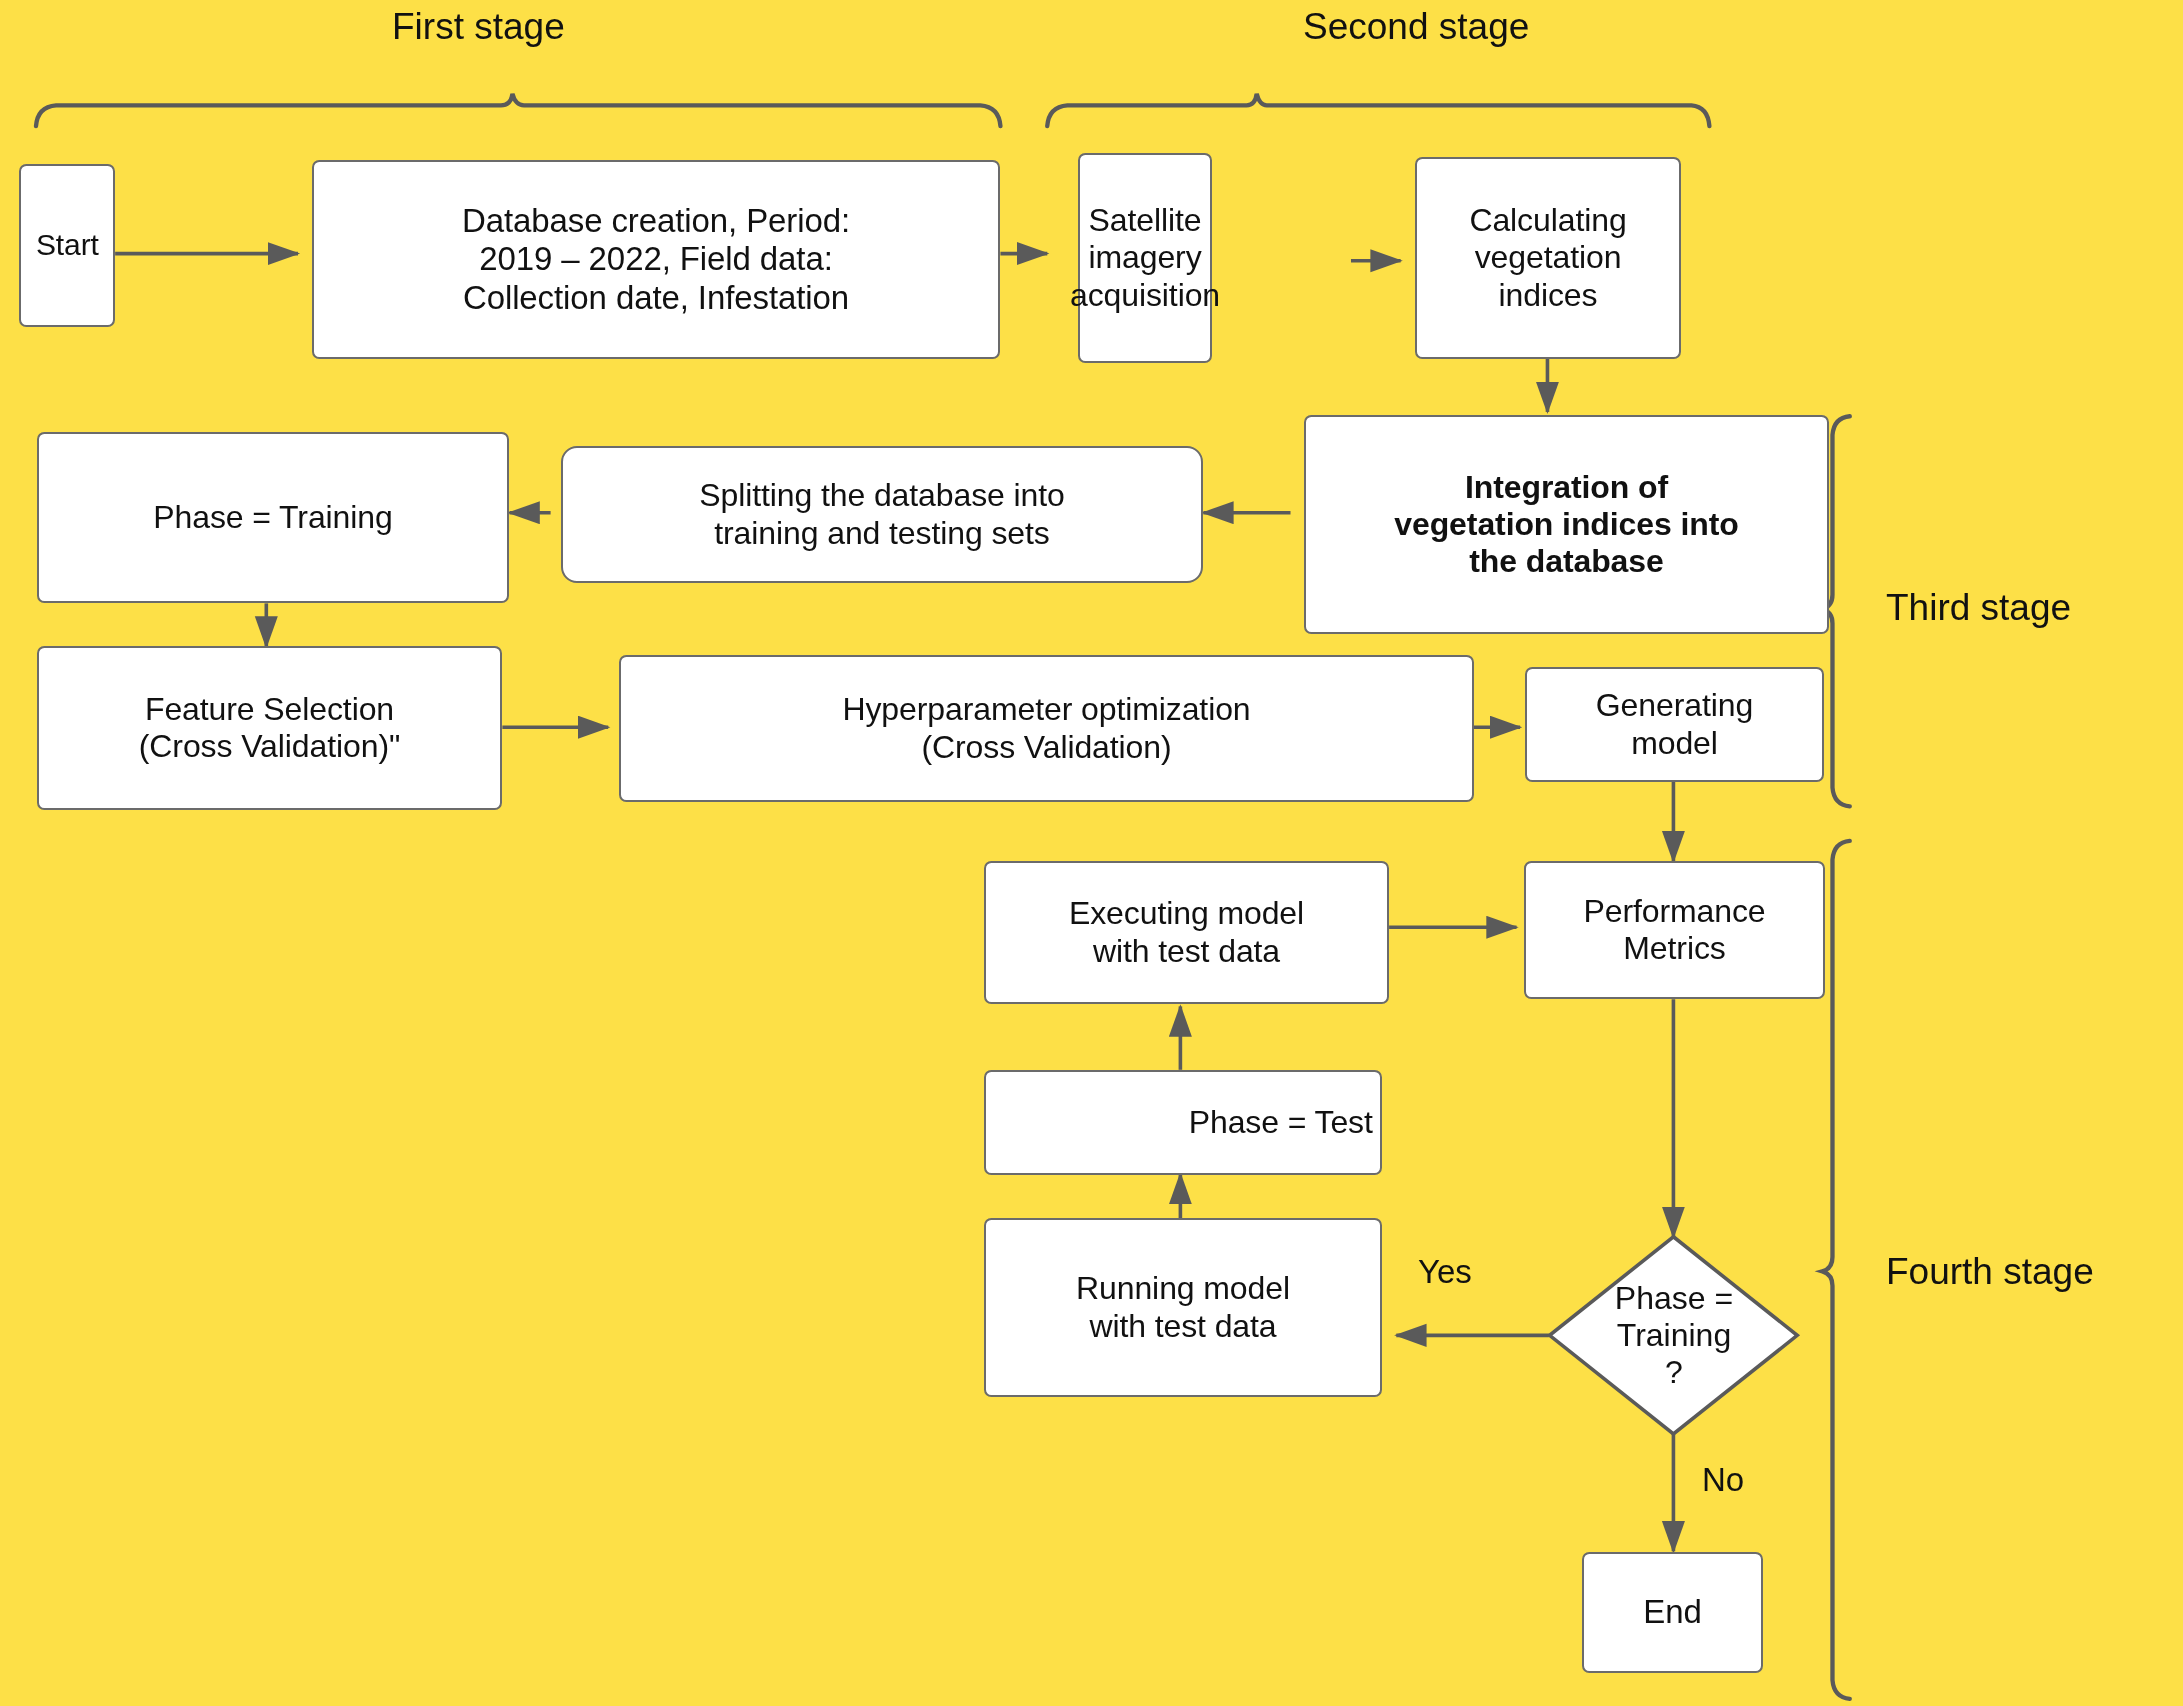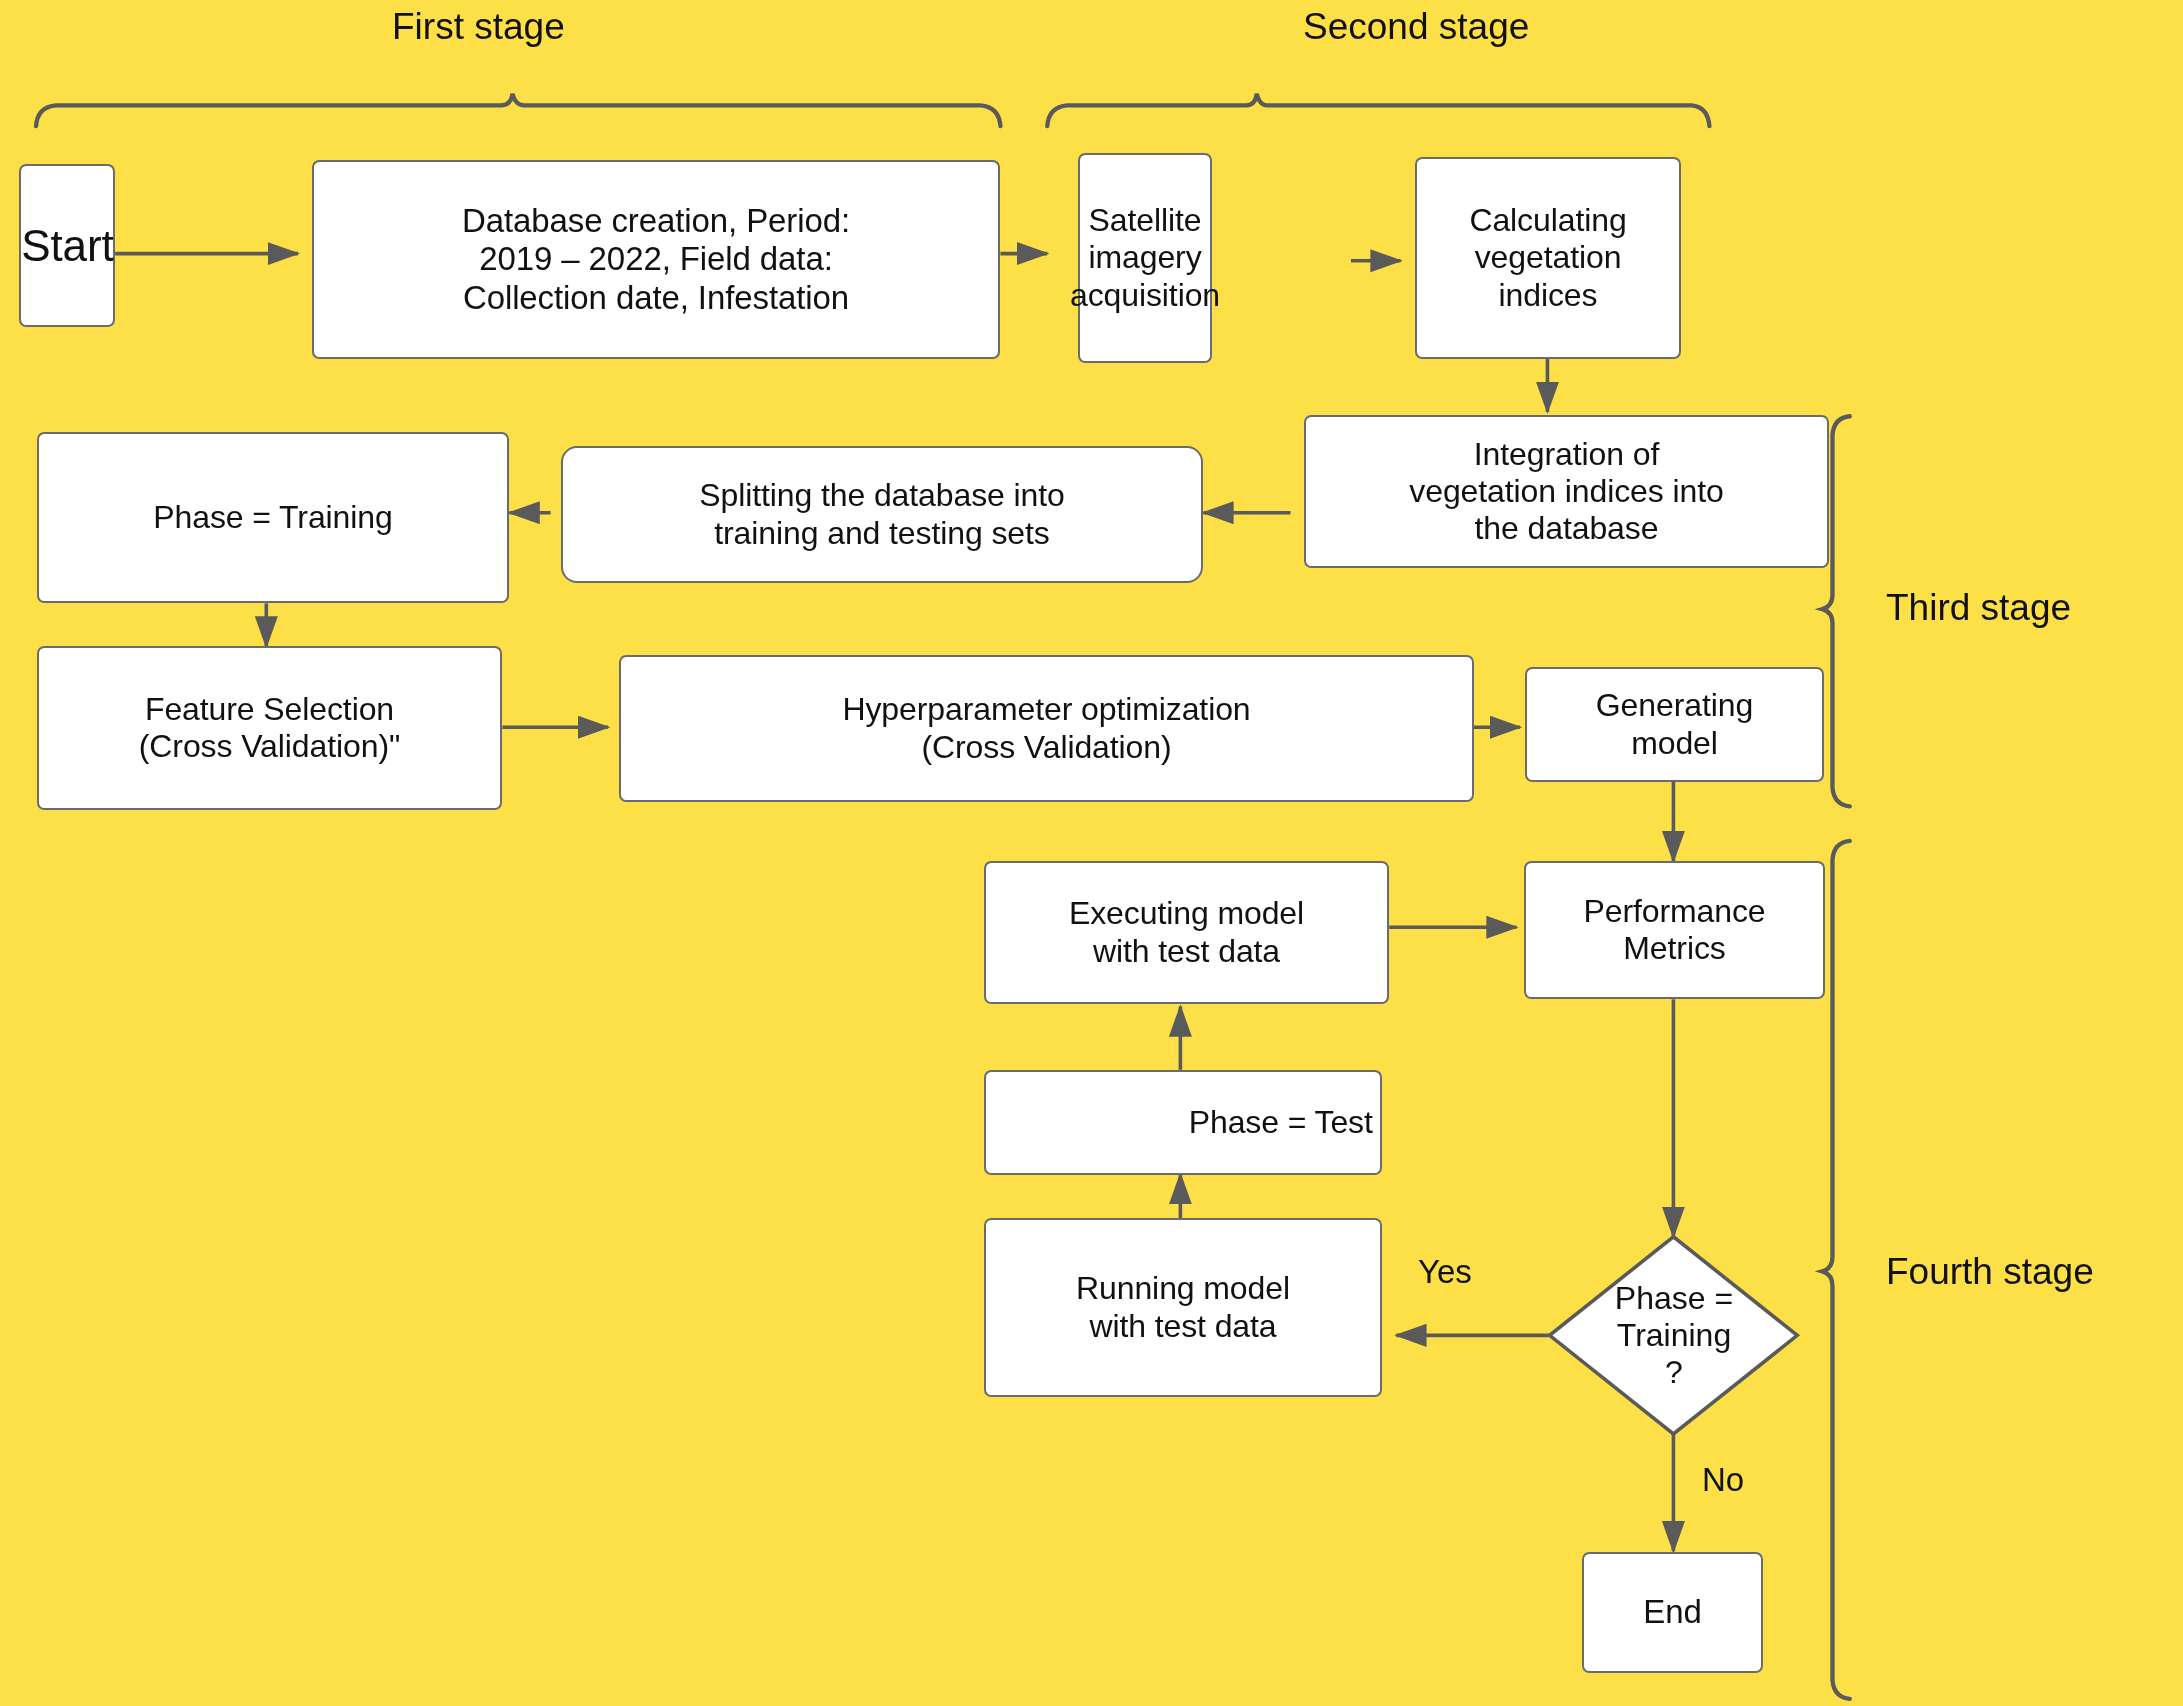--- a/index.html
+++ b/index.html
@@ -137,21 +137,21 @@
     </g>
 
     <polygon points="2325,1718 2497,1855 2325,1992 2153,1855" fill="#ffffff" stroke="#5a5a5a" stroke-width="5"></polygon>
   </svg>
 
   <div class="txt stage-title" style="left:392px; top:5.8px;">First stage</div>
   <div class="txt stage-title" style="left:1303px; top:5.8px;">Second stage</div>
   <div class="txt stage-side" style="left:1886px; top:587px;">Third stage</div>
   <div class="txt stage-side" style="left:1886px; top:1251px;">Fourth stage</div>
 
-  <div class="node" style="left:19.4px; top:164px; width:96px; height:163px; font-size:44px;">
+  <div class="node" style="left:19.4px; top:164px; width:96px; height:163px; font-size:30px;">
     <span class="node-label">Start</span>
   </div>
 
   <div class="node" style="left:312px; top:160px; width:688px; height:199px; font-size:33px;">
     <span class="node-label">Database creation, Period:
 2019 – 2022, Field data:
 Collection date, Infestation</span>
   </div>
 
   <div class="node" style="left:1078px; top:153px; width:134px; height:210px;">
@@ -159,21 +159,21 @@
 imagery
 acquisition</span>
   </div>
 
   <div class="node" style="left:1415px; top:157px; width:266px; height:202px;">
     <span class="node-label">Calculating
 vegetation
 indices</span>
   </div>
 
-  <div class="node" style="left:1304px; top:415px; width:525px; height:153px;">
+  <div class="node" style="left:1304px; top:415px; width:525px; height:219px;font-weight:bold;">
     <span class="node-label">Integration of
 vegetation indices into
 the database</span>
   </div>
 
   <div class="node" style="left:561px; top:446px; width:642px; height:137px;border-radius:16px;">
     <span class="node-label">Splitting the database into
 training and testing sets</span>
   </div>
 

